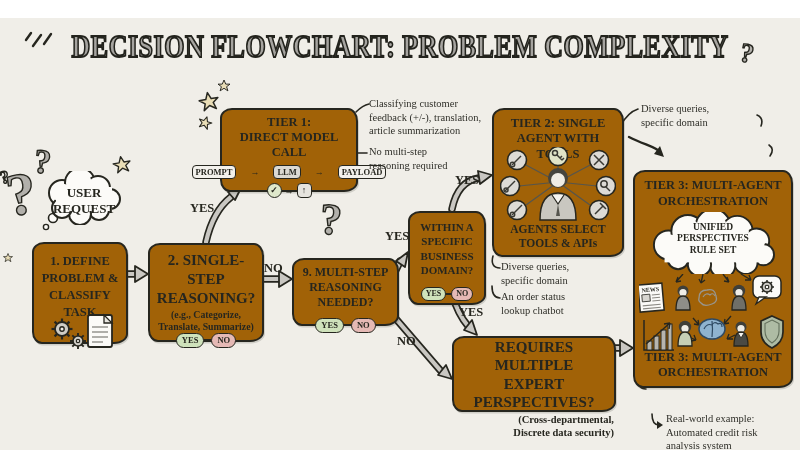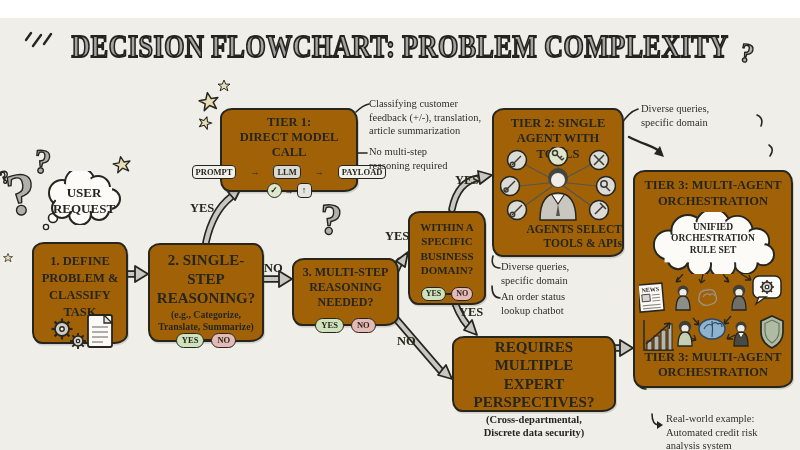--- a/index.html
+++ b/index.html
@@ -221,21 +221,21 @@
       <span>✗</span>
     </div>
     <div class="pills" style="bottom:-8px;">
       <span class="pill">YES</span>
       <span class="pill-link"></span>
       <span class="pill no">NO</span>
     </div>
   </div>
 
   <div class="box" style="left:292px;top:240px;width:103px;height:64px;">
-    <div class="bt ml" style="padding-top:5px;font-size:12px;line-height:1.25;">3. MULTI-STEP
+    <div class="bt ml" style="padding-top:5px;font-size:12px;line-height:1.25;">9. MULTI-STEP
 REASONING
 NEEDED?</div>
     <div class="pills" style="bottom:-9px;">
       <span class="pill">YES</span>
       <span class="pill-link"></span>
       <span class="pill no">NO</span>
     </div>
   </div>
 
   <div class="box" style="left:408px;top:193px;width:74px;height:90px;">
@@ -304,28 +304,28 @@
         </g>
       </g>
       <g>
         <circle cx="58" cy="30" r="10" fill="#45453f"></circle>
         <circle cx="58" cy="32" r="7" fill="#efede6"></circle>
         <path d="M40,72 C40,52 48,45 58,45 C68,45 76,52 76,72 Z" fill="#c9c7c0" stroke="#26261f" stroke-width="1.5"></path>
         <path d="M52,47 L58,56 L64,47" fill="#f6f5f1" stroke="#26261f" stroke-width="1.2"></path>
         <path d="M58,56 L56,68 L60,68 Z" fill="#55554e"></path>
       </g>
     </svg>
-    <div class="bt ml abs" style="left:0;right:0;bottom:5px;font-size:11.5px;line-height:1.22;text-align:right;">AGENTS SELECT
+    <div class="bt ml abs" style="left:0;right:0;bottom:5px;font-size:11.5px;line-height:1.22;">AGENTS SELECT
 TOOLS &amp; APIs</div>
   </div>
 
   <div class="box" style="left:452px;top:318px;width:160px;height:72px;">
     <div class="bt ml" style="font-size:15px;line-height:1.22;">REQUIRES MULTIPLE
 EXPERT PERSPECTIVES?</div>
-    <div class="bt ml" style="font-size:10.5px;line-height:1.25;margin-top:2px;">(Cross-departmental,
+    <div class="bt ml" style="font-size:10.5px;line-height:1.25;margin-top:2px;text-align:right;">(Cross-departmental,
 Discrete data security)</div>
   </div>
 
   <div class="box" style="left:633px;top:152px;width:156px;height:214px;">
     <div class="bt ml" style="padding-top:6px;font-size:12.5px;line-height:1.25;">TIER 3: MULTI-AGENT
 ORCHESTRATION</div>
     <svg class="abs" style="left:8px;top:40px;" width="140" height="62" viewBox="0 0 140 64">
       <g stroke="#26261f" stroke-width="2" fill="#fcfbf8">
         <circle cx="24" cy="34" r="15"></circle>
           <circle cx="44" cy="20" r="17"></circle>
@@ -346,21 +346,21 @@
           <circle cx="115" cy="30" r="9"></circle>
           <circle cx="122" cy="44" r="7"></circle>
         <circle cx="104" cy="52" r="8"></circle>
           <circle cx="80" cy="55" r="9"></circle>
           <circle cx="56" cy="54" r="8"></circle>
           <circle cx="34" cy="48" r="7"></circle>
         <rect x="20" y="24" width="100" height="28"></rect>
       </g>
     </svg>
     <div class="cloud-text abs" style="left:8px;top:50px;width:140px;font-size:9.5px;line-height:1.2;">UNIFIED
-ORCHESTRATION
+PERSPECTIVES
 RULE SET</div>
 
     <svg class="abs" style="left:4px;top:102px;" width="148" height="78" viewBox="0 0 148 78">
       <g stroke="#26261f" stroke-width="1.3" fill="none">
         <path d="M44,0 L37,8 M37,8 l5,-1 M37,8 l2,-5"></path>
         <path d="M64,0 L62,9 M62,9 l4,-3 M62,9 l-2,-4"></path>
         <path d="M84,0 L90,8 M90,8 l-5,-1 M90,8 l-2,-5"></path>
         <path d="M102,0 L112,6 M112,6 l-6,0 M112,6 l-2,-5"></path>
         <path d="M54,44 L60,51 M60,51 l-5,-1 M60,51 l-1,-5"></path>
         <path d="M92,42 L85,50 M85,50 l5,-1 M85,50 l1,-5"></path>

